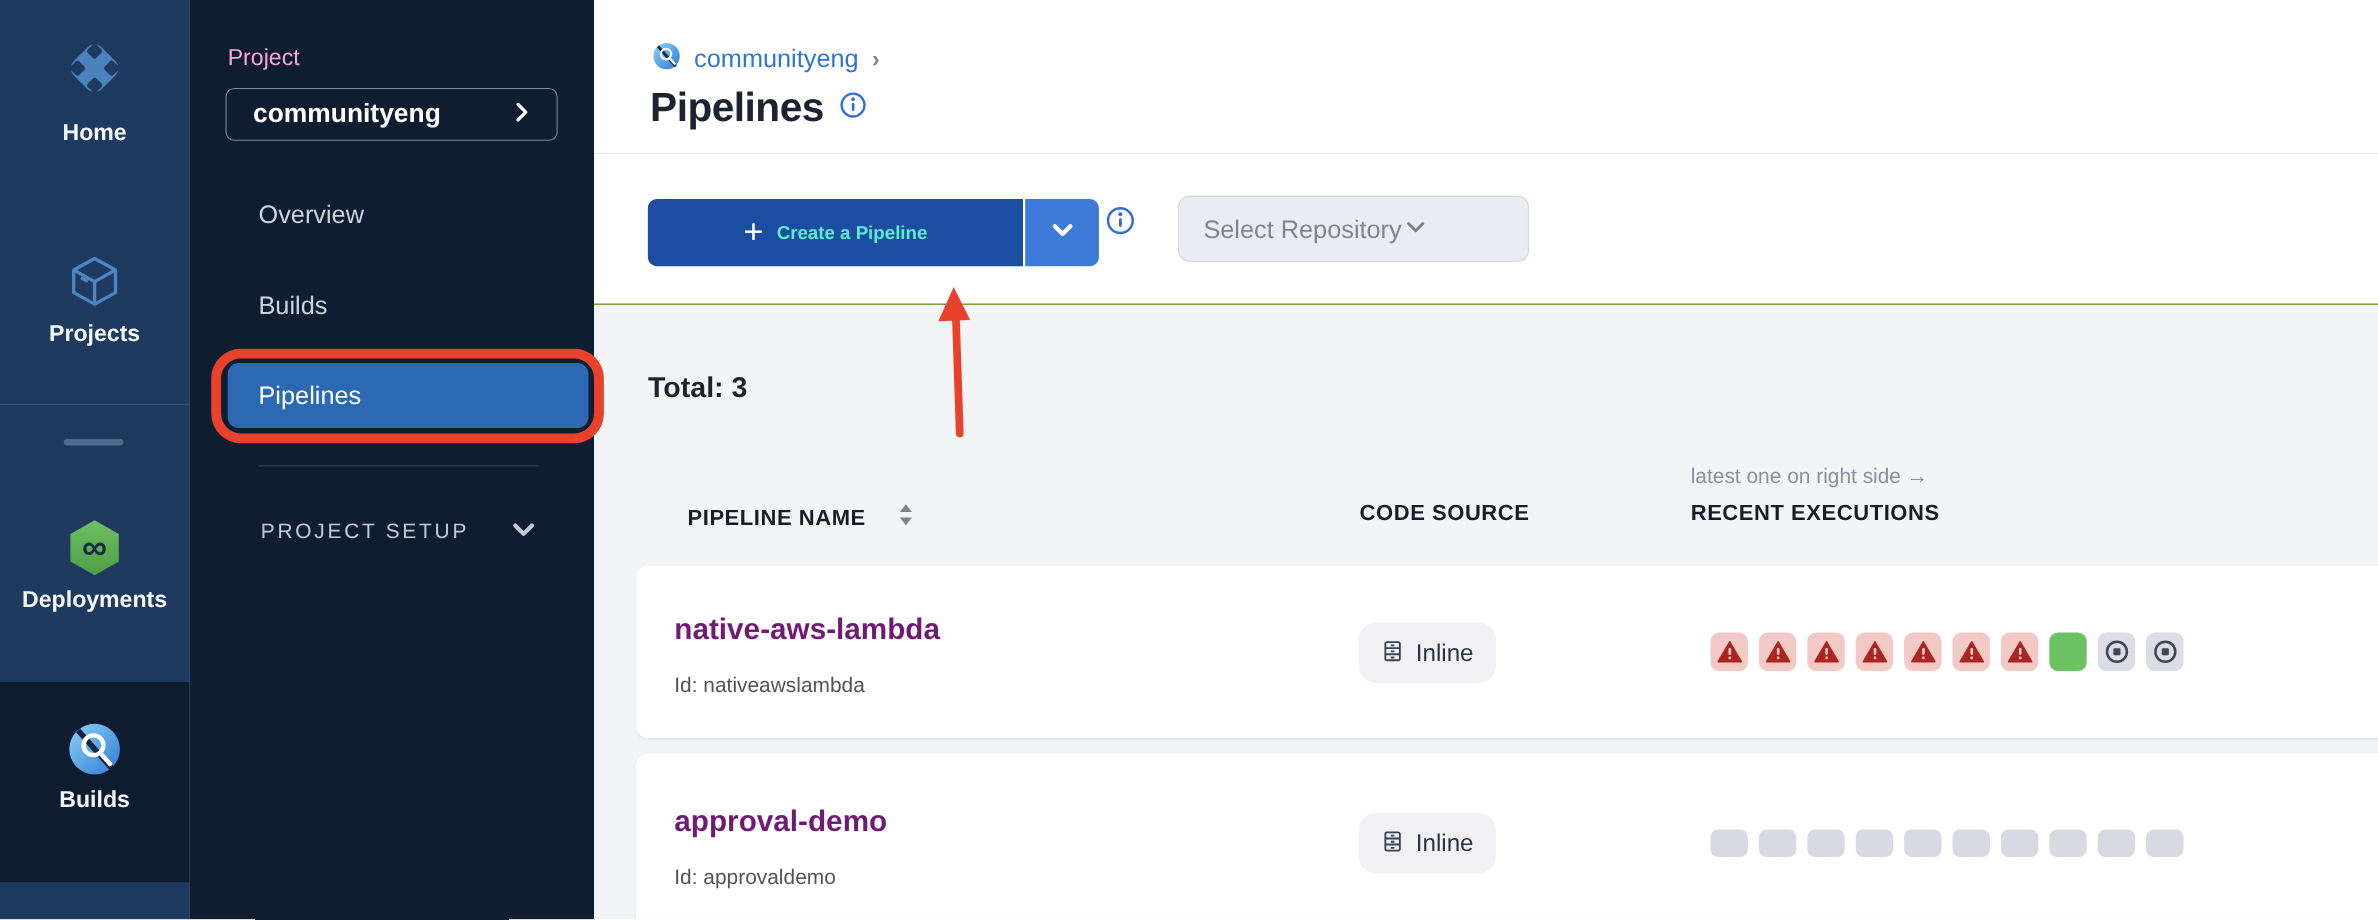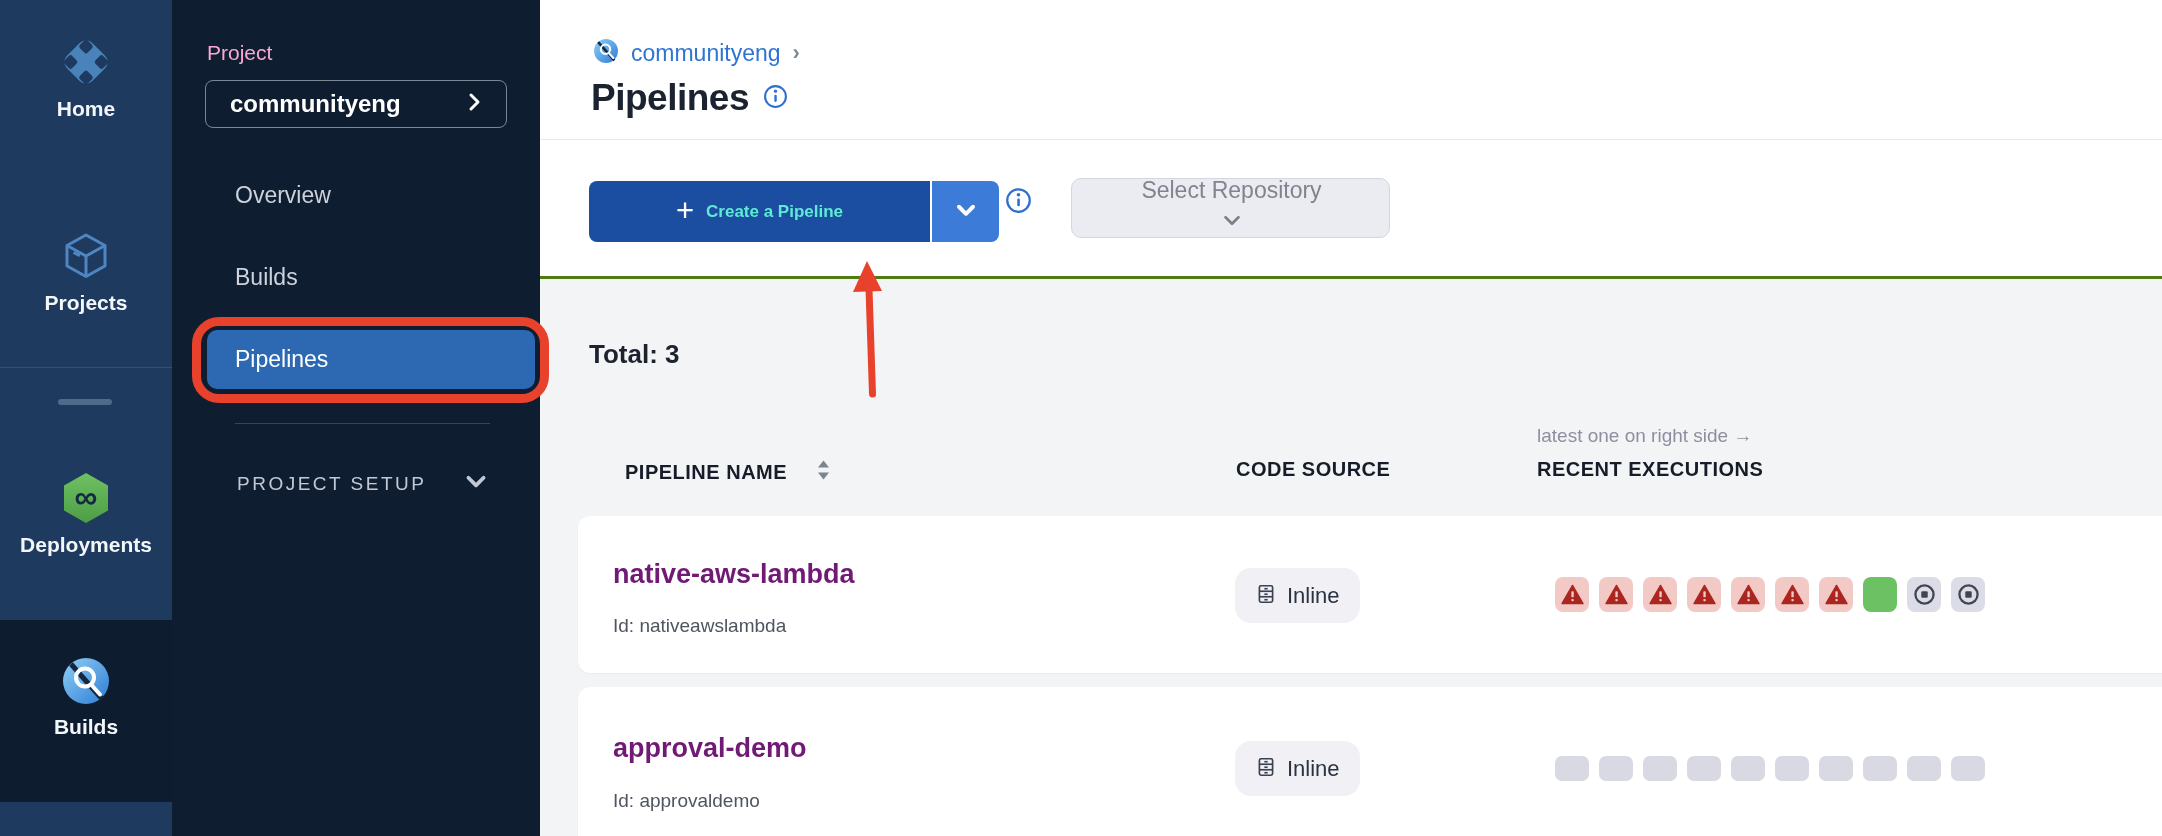--- a/index.html
+++ b/index.html
@@ -40,24 +40,24 @@
   .page-title { font-size:37px; font-weight:800; color:#1c2330; line-height:1.2; letter-spacing:-0.5px; }
 
   .toolbar { position:absolute; left:0; top:140px; width:1622px; height:136px; background:#fff; }
   .create-btn-group { position:absolute; left:49px; top:41px; height:61px; display:flex; cursor:pointer; }
   .create-btn-main { width:341px; height:61px; background:#1b4da0; border-radius:8px 0 0 8px; display:flex; align-items:center; justify-content:center; gap:12px; }
   .create-plus { color:#fff; font-size:31px; font-weight:500; line-height:1; margin-top:-2px; }
   .create-label { color:#5eead4; font-size:17px; font-weight:700; line-height:1; }
   .create-btn-sep { width:2px; height:61px; background:rgba(255,255,255,.9); }
   .create-btn-caret { width:67px; height:61px; background:#3d7bd8; border-radius:0 8px 8px 0; display:flex; align-items:center; justify-content:center; }
   .toolbar-info { position:absolute; left:465px; top:47px; cursor:pointer; }
-  .repo-select { position:absolute; left:531px; top:38px; width:319px; height:60px; background:#ebebf2; border:1.5px solid #d5d5e1; border-radius:10px; display:flex; align-items:center; padding:0 20px 0 22px; cursor:pointer;flex-direction:column; }
+  .repo-select { position:absolute; left:531px; top:38px; width:319px; height:60px; background:#ebebf2; border:1.5px solid #d5d5e1; border-radius:10px; display:flex; align-items:center; padding:0 20px 0 22px; cursor:pointer; }
   .repo-select span { color:#83838f; font-size:23px; flex:1; line-height:1; }
 
-  .content { position:absolute; left:0; top:276px; width:1622px; height:560px; background:#f3f4f6; border-top:3px solid #4d7c0f; }
+  .content { position:absolute; left:0; top:276px; width:1622px; height:560px; background:#f3f4f6; border-top:1px solid #4d7c0f; }
   .total-label { position:absolute; left:49px; top:62px; font-size:26px; font-weight:700; color:#1d232e; line-height:1; }
   .col-header { position:absolute; font-size:20px; font-weight:700; color:#161d29; letter-spacing:.5px; line-height:1; }
   .exec-note { position:absolute; left:997px; top:147px; font-size:19px; color:#8e8ea1; line-height:1; }
   .sort-wrap { position:absolute; left:85px; top:180px; display:flex; align-items:center; gap:30px; cursor:pointer; }
   .sort-wrap .col-header { position:static; }
 
   .pipeline-card { position:absolute; left:38px; width:1700px; background:#fff; border-radius:12px; box-shadow:0 1px 2px rgba(20,30,50,.05); }
   .card-1 { top:237px; height:157px; }
   .card-2 { top:408px; height:170px; }
   .pipeline-name { position:absolute; left:35px; font-size:27px; font-weight:700; color:#701a75; line-height:1; cursor:pointer; }
@@ -86,21 +86,21 @@
         <svg width="58" height="58" viewBox="0 0 58 58">
           <rect x="11" y="11" width="36" height="36" rx="9" transform="rotate(45 29 29)" fill="#4a82ba"></rect>
           <g fill="#1e3a5f">
             <rect x="23.5" y="8" width="11" height="11" rx="2.5" transform="rotate(45 29 13.5)"></rect>
             <rect x="8" y="23.5" width="11" height="11" rx="2.5" transform="rotate(45 13.5 29)"></rect>
             <rect x="39" y="23.5" width="11" height="11" rx="2.5" transform="rotate(45 44.5 29)"></rect>
             <rect x="23.5" y="39" width="11" height="11" rx="2.5" transform="rotate(45 29 44.5)"></rect>
           </g>
         </svg>
       </span>
-      <div class="rail-label" style="margin-top:3px;">Home</div>
+      <div class="rail-label" style="margin-top:14px;">Home</div>
     </div>
 
     <div class="rail-item" style="top:227px;">
       <span class="ricon">
         <svg width="58" height="58" viewBox="0 0 58 58" fill="none" stroke="#4d86c2" stroke-width="3" stroke-linejoin="round">
           <path d="M29 8 L48 18.5 V39 L29 49.5 L10 39 V18.5 Z"></path>
           <path d="M10 18.5 L29 29 L48 18.5"></path>
           <path d="M29 29 V49.5"></path>
           <path d="M16.5 25.5 l6.5 3.2"></path>
         </svg>

